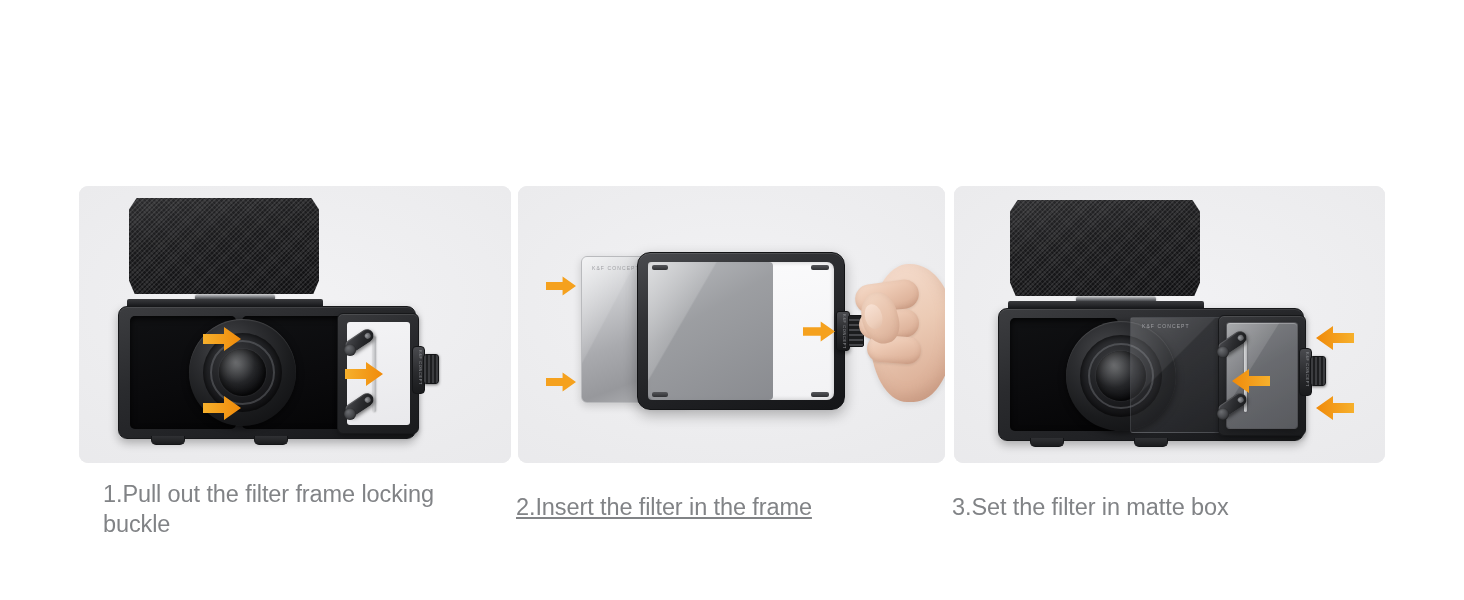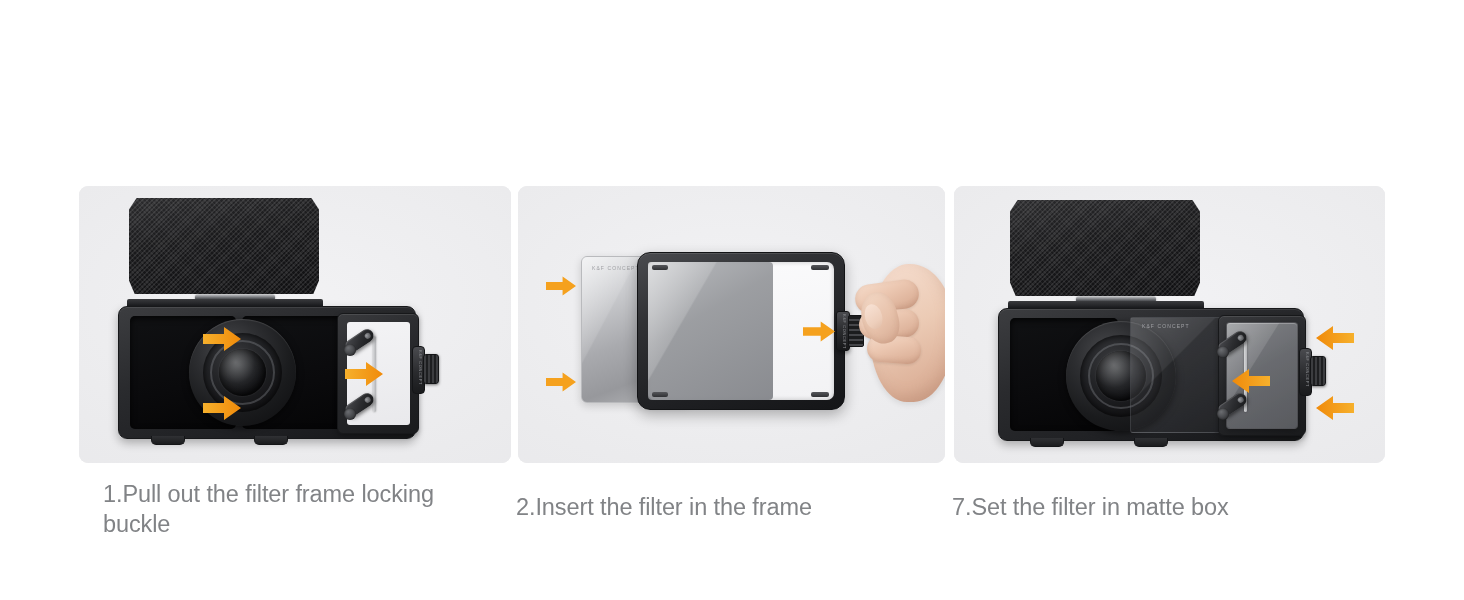--- a/index.html
+++ b/index.html
@@ -32,21 +32,21 @@
     position:absolute; inset:0;
     background: radial-gradient(120% 110% at 50% 42%, #f2f2f4 0%, #ebebed 55%, #e6e6e9 100%);
   }
 
   
   .caption {
     position: absolute; color: #818386; font-size: 23.5px; line-height: 30px;
     letter-spacing: -0.1px; white-space: pre-line;
   }
   .cap1 { left: 78px;  top: 479px; width: 440px; margin-left: 25px; }
-  .cap2 { left: 516px; top: 492px; width: 430px; }
+  .cap2 { left: 516px; top: 492px; width: 430px; text-decoration: underline; }
   .cap3 { left: 952px; top: 492px; width: 440px; }
 
   
   .flag {
     position:absolute;
     background:
       repeating-linear-gradient(135deg, rgba(255,255,255,.085) 0 1.6px, rgba(0,0,0,0) 1.6px 3.4px),
       repeating-linear-gradient(45deg, rgba(255,255,255,.05) 0 1.6px, rgba(0,0,0,0) 1.6px 3.4px),
       linear-gradient(170deg, #2b2b2d 0%, #19191b 45%, #101012 100%);
     border-radius: 4px;
@@ -423,15 +423,15 @@
         </svg>
       </div>
 
       <span class="sr">Matte box with the square filter installed in front of the lens, orange arrows pointing left</span>
     </div>
   </div>
 
   <div class="caption cap1">1.Pull out the filter frame locking
   buckle</div>
   <div class="caption cap2">2.Insert the filter in the frame</div>
-  <div class="caption cap3">7.Set the filter in matte box</div>
+  <div class="caption cap3">3.Set the filter in matte box</div>
 
 </div>
 
 </body></html>

